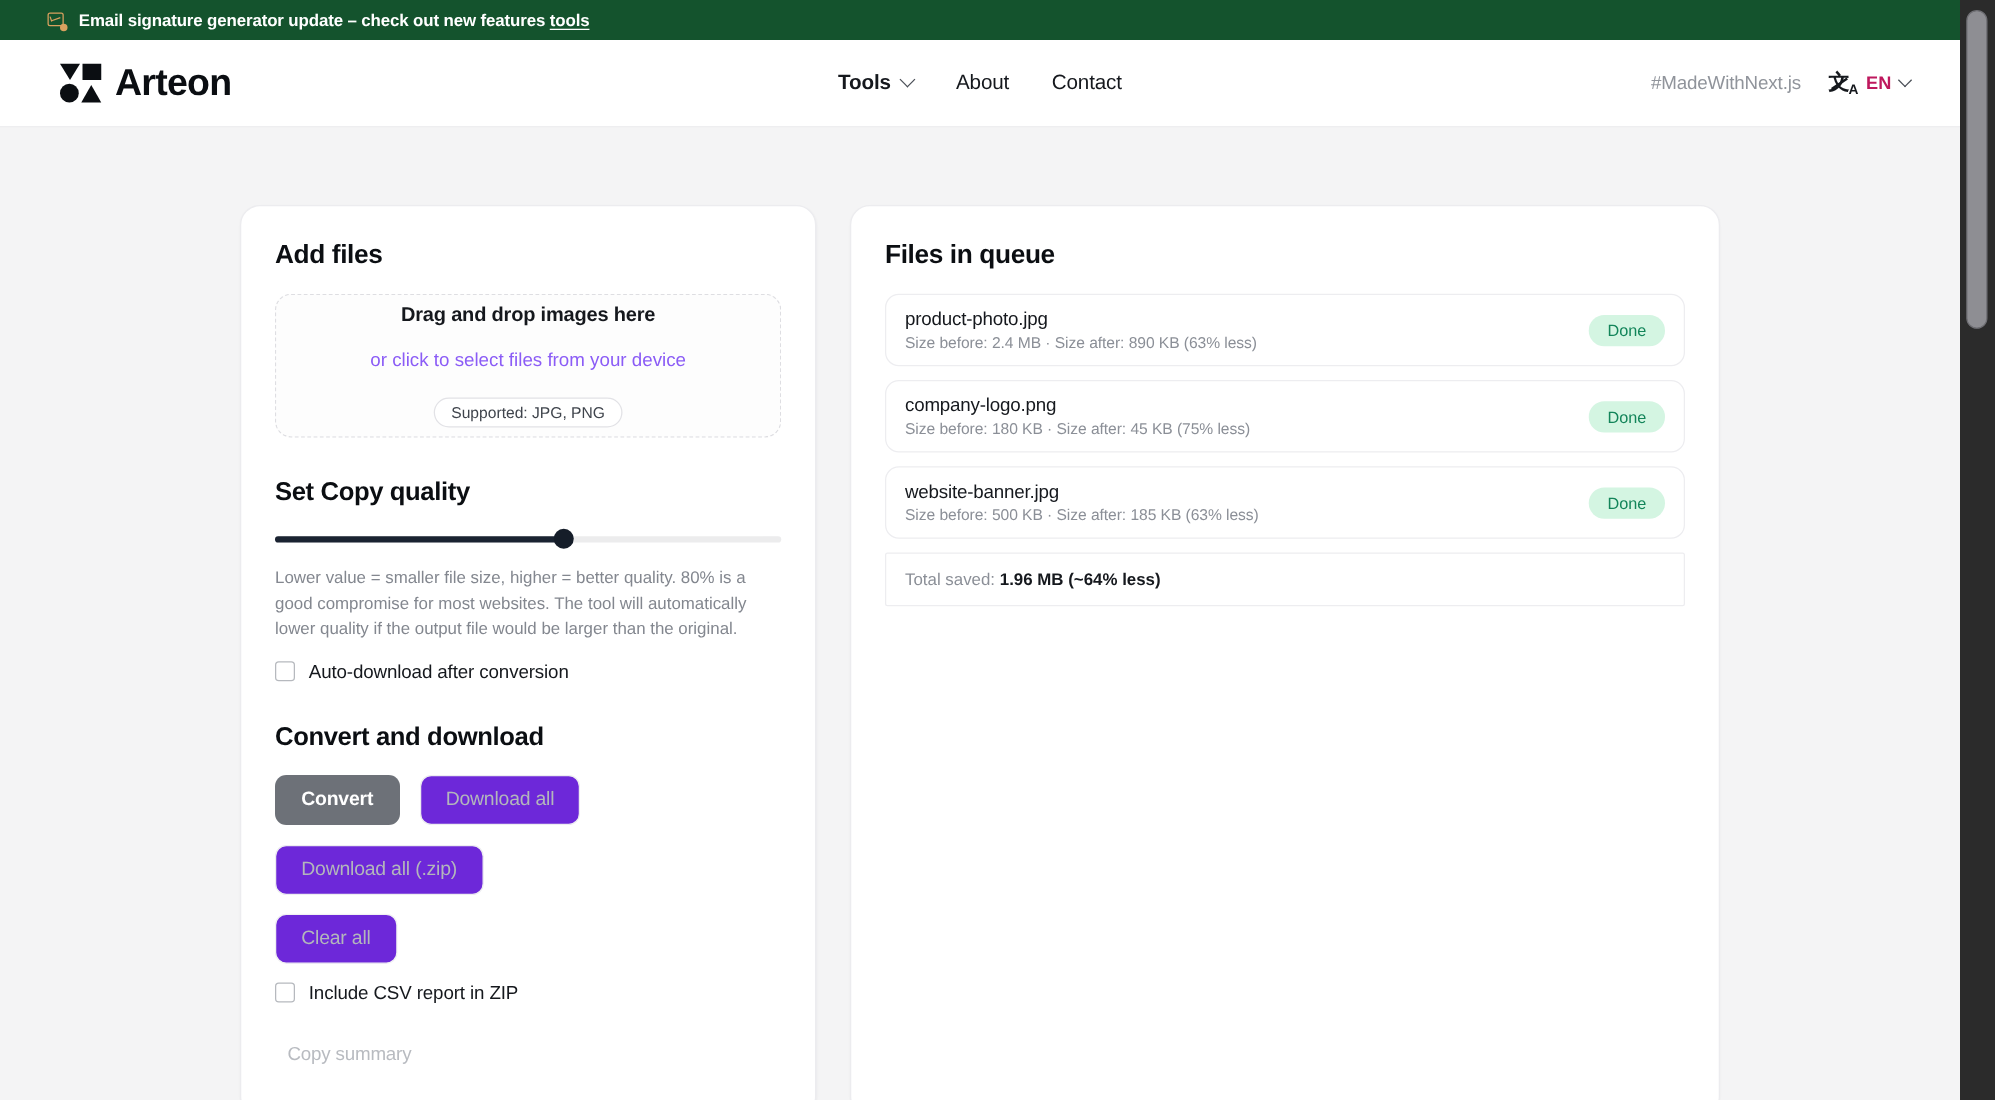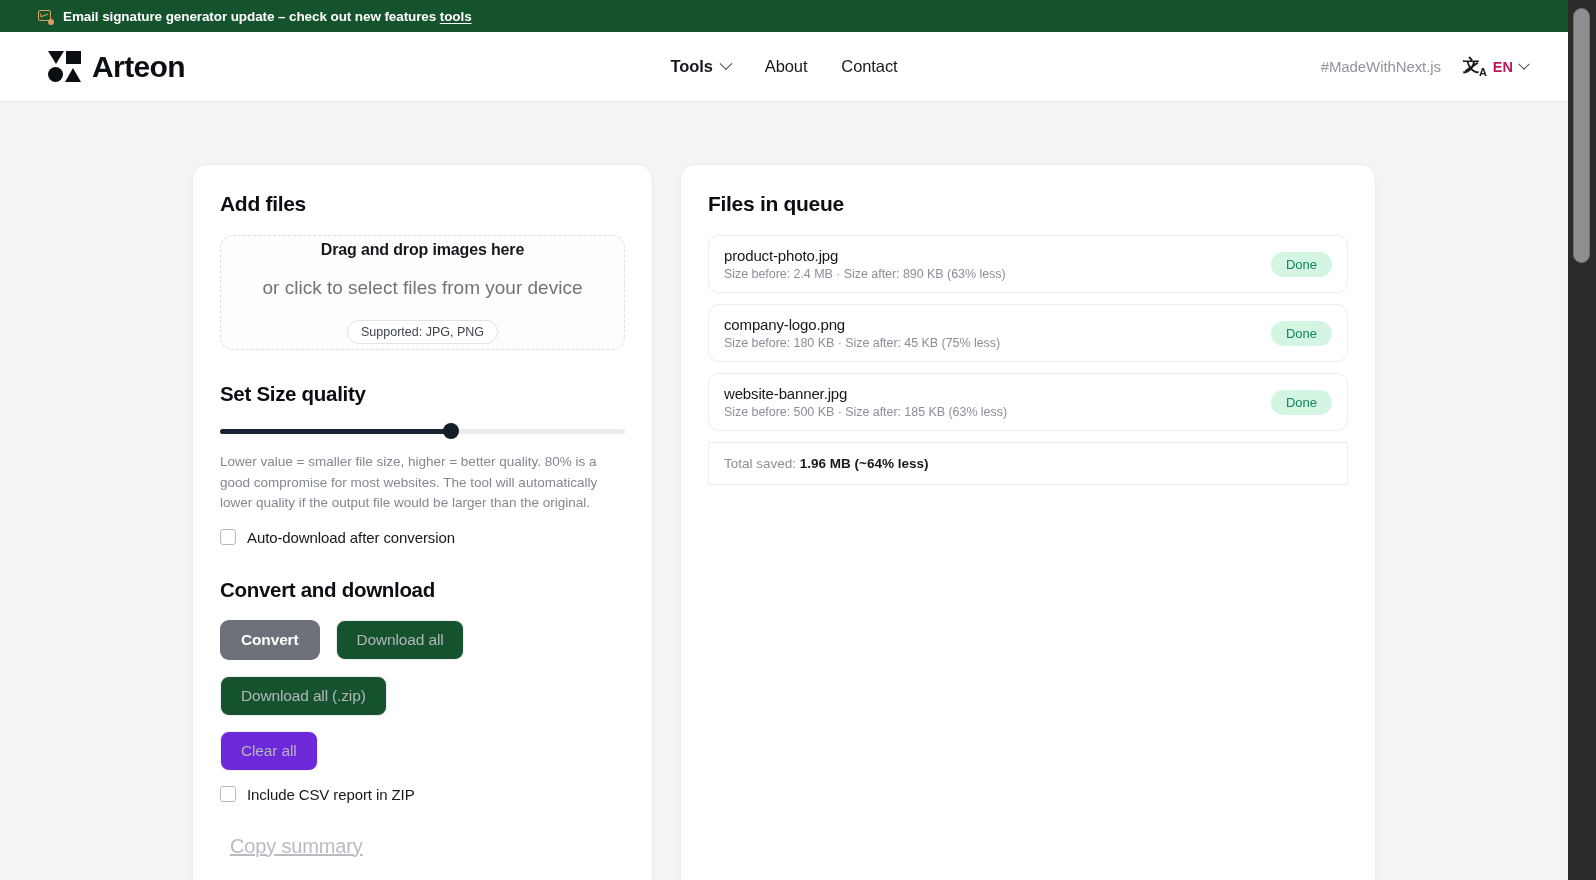--- a/index.html
+++ b/index.html
@@ -269,22 +269,22 @@
     cursor: pointer;
     background: #fdfdfd;
   }
   .dz-title {
     font-size: 16px;
     font-weight: bold;
     color: #15181d;
     letter-spacing: -0.15px;
   }
   .dz-sub {
-    font-size: 19px;
-    color: #737373;
+    font-size: 15px;
+    color: #8b5cf6;
   }
   .dz-chip {
     margin-top: 3px;
     border: 1px solid #e2e2e6;
     border-radius: 999px;
     padding: 4px 13px;
     font-size: 12.5px;
     color: #3f444c;
     background: #ffffff;
   }
@@ -373,36 +373,35 @@
     letter-spacing: -0.15px;
   }
   .btn-primary {
     background: #6d7178;
     color: #ffffff;
     font-weight: bold;
   }
   .btn-ghost {
     border: 1px solid #ededf0;
     color: #b3b6bb;
-    background: #14532d;
+    background: #6d28d9;
   }
   .btn-plain {
     color: #b3b6bb;
     background: #6d28d9;
     border: 1px solid #f1f1f3;
     margin-top: 15px;
   }
   .btn-link {
     color: #b8bbc0;
     background: transparent;
     border: none;
     padding: 10px 10px;
     margin-top: 22px;
-    font-size: 20px;
-    text-decoration: underline;
+    font-size: 15px;
   }
 
   
   .queue-list {
     display: flex;
     flex-direction: column;
     gap: 11px;
   }
   .queue-row {
     border: 1px solid #ededf0;
@@ -505,21 +504,21 @@
 
       <section class="card card-left">
         <h2 class="card-title">Add files</h2>
 
         <div class="dropzone">
           <div class="dz-title">Drag and drop images here</div>
           <div class="dz-sub">or click to select files from your device</div>
           <div class="dz-chip">Supported: JPG, PNG</div>
         </div>
 
-        <h3 class="section-title">Set Size quality</h3>
+        <h3 class="section-title">Set Copy quality</h3>
 
         <div class="slider">
           <div class="slider-track"></div>
           <div class="slider-fill" id="sliderFill" style="width: 57%;"></div>
           <div class="slider-thumb" id="sliderThumb" style="left: 57%;"></div>
         </div>
 
         <p class="help-text">Lower value = smaller file size, higher = better quality. 80% is a good compromise for most websites. The tool will automatically lower quality if the output file would be larger than the original.</p>
 
         <div class="check-row">

